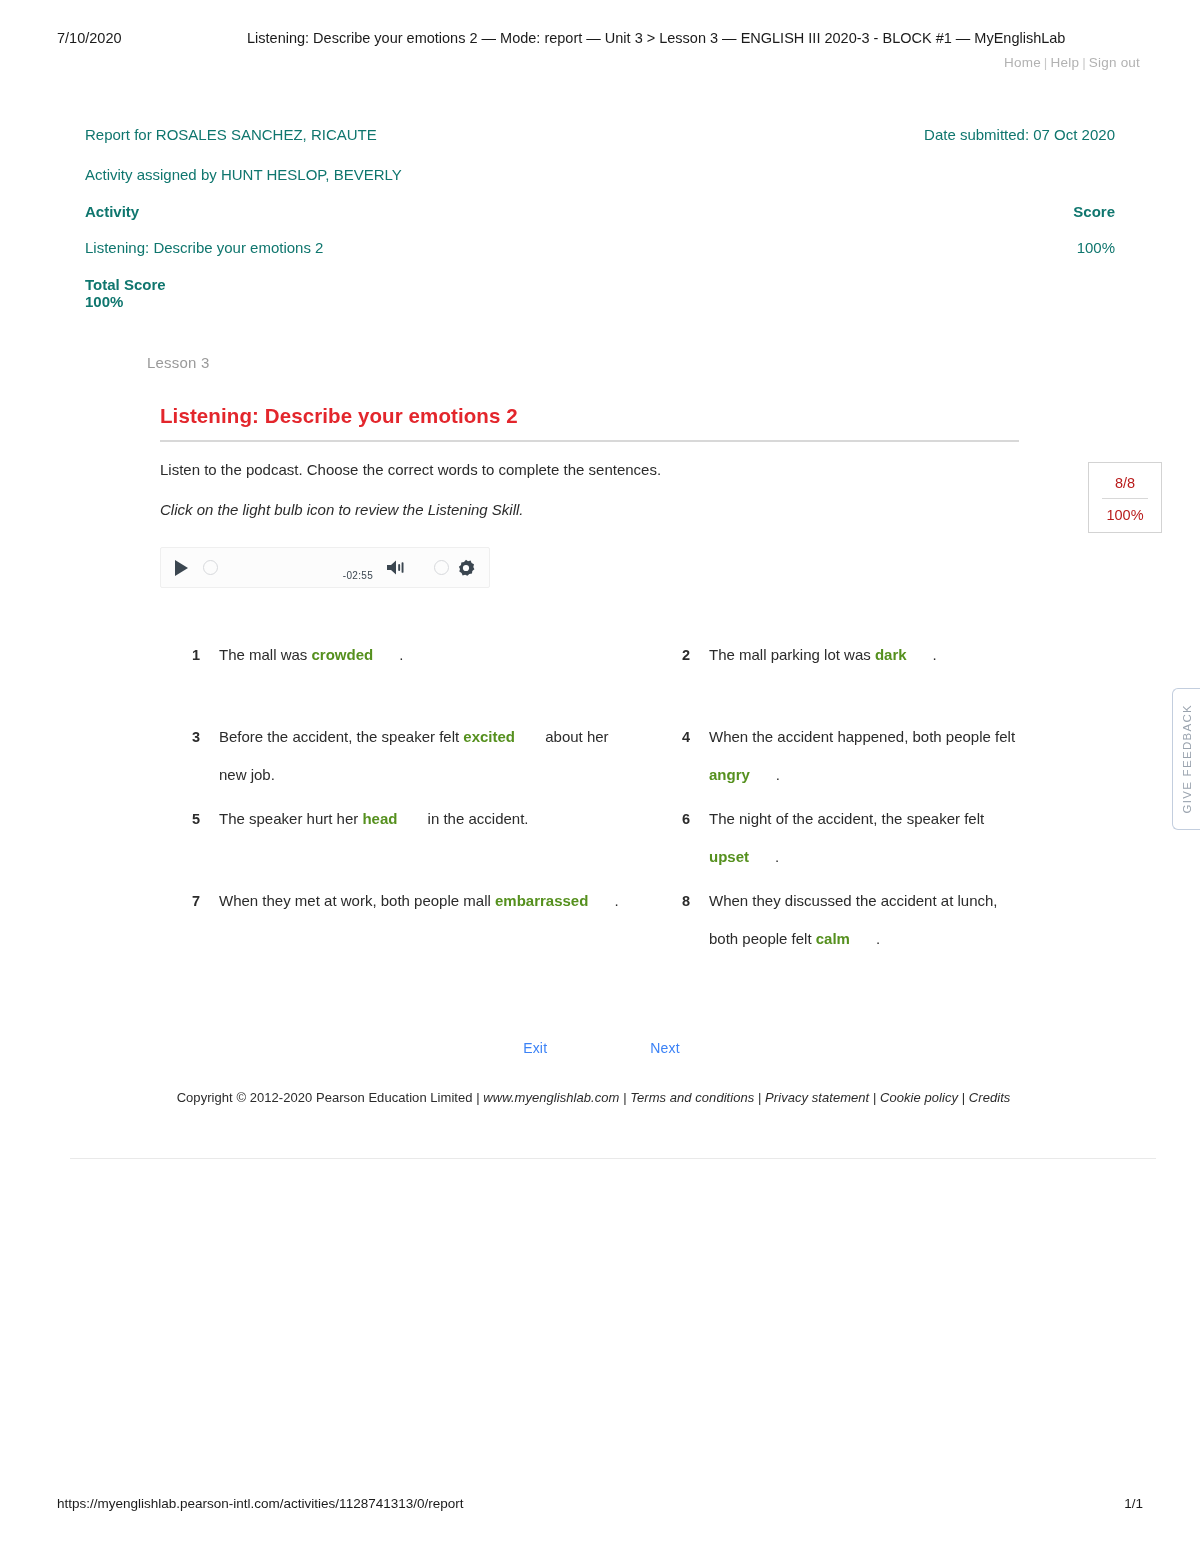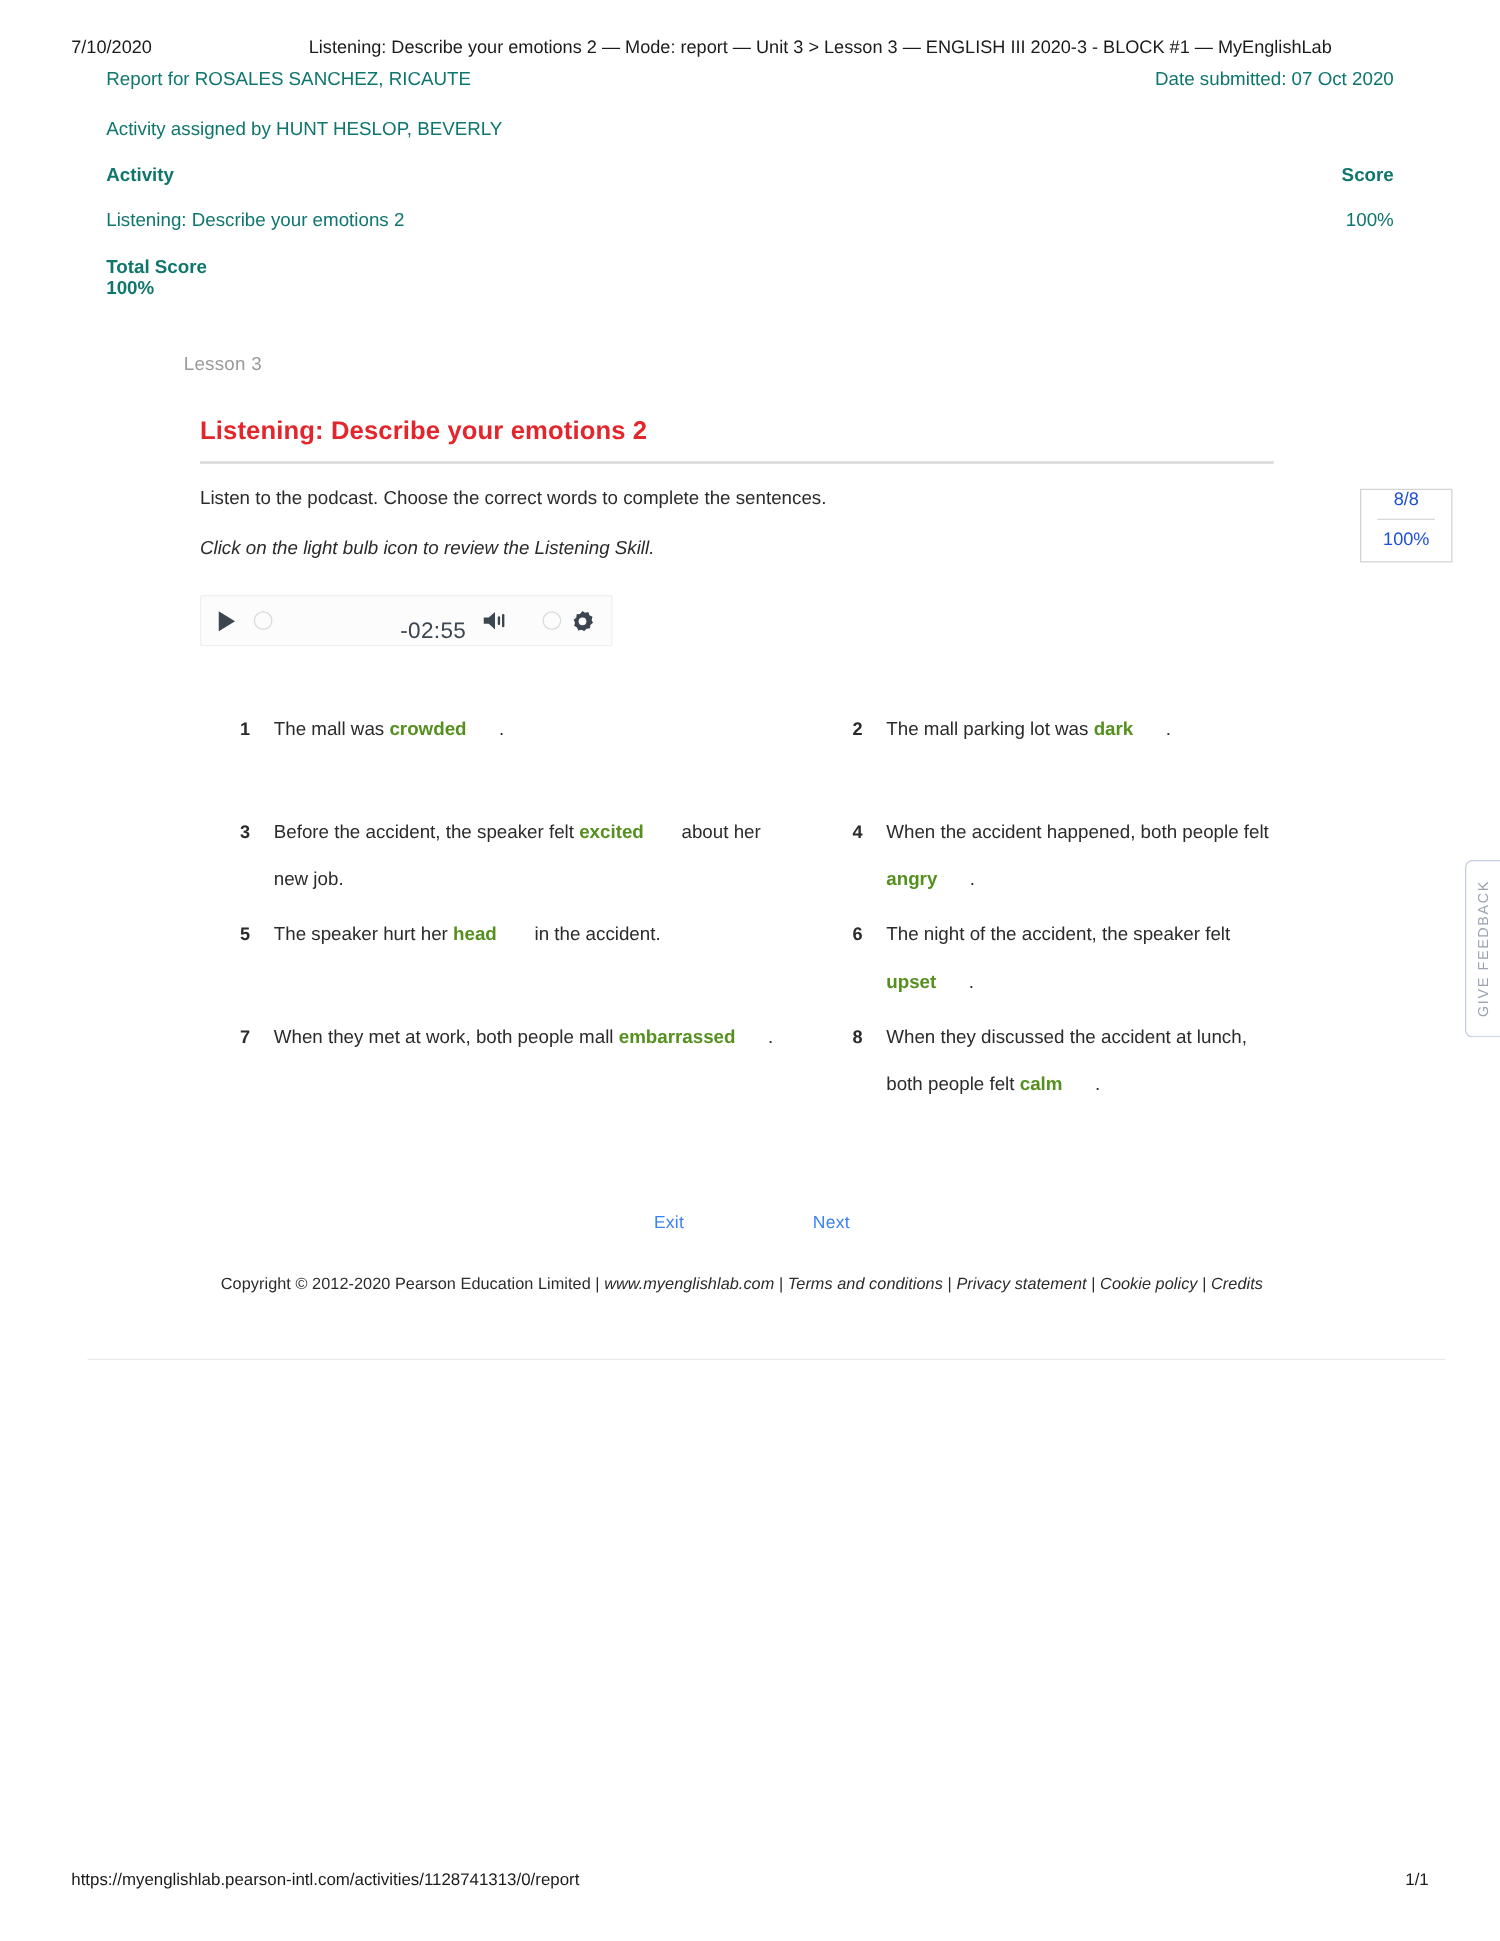--- a/index.html
+++ b/index.html
@@ -129,22 +129,22 @@
   
   .score-box {
     position: absolute;
     right: -135px;
     top: 58px;
     width: 72px;
     border: 1px solid #d3d3d3;
     background: #fff;
     text-align: center;
     font-size: 14.5px;
-    color: #1d4ed8;
-    padding: 0 0 9px 0;
+    color: #b91c1c;
+    padding: 12px 0 9px 0;
   }
   .score-box .sb-num { padding-bottom: 7px; }
   .score-box .sb-div {
     height: 1px;
     background: #d8d8d8;
     width: 46px;
     margin: 0 auto 8px auto;
   }
 
   
@@ -170,21 +170,21 @@
   }
   .ap-knob {
     width: 15px; height: 15px;
     border: 1.6px solid #d7d9dc;
     border-radius: 50%;
     box-sizing: border-box;
     cursor: pointer;
   }
   .ap-time {
     margin-left: auto;
-    font-size: 18px;
+    font-size: 10px;
     color: #3b4650;
     letter-spacing: .3px;
     font-family: "Liberation Sans", sans-serif;
     margin-top: 16px;
   }
   .ap-speaker {
     margin-left: 13px;
     display: inline-flex;
     align-items: center;
     cursor: pointer;
@@ -286,20 +286,23 @@
 </head>
 <body>
 
 <div class="print-header">
   <div class="ph-date">7/10/2020</div>
   <div class="ph-title">Listening: Describe your emotions 2 — Mode: report — Unit 3 &gt; Lesson 3 — ENGLISH III 2020-3 - BLOCK #1 — MyEnglishLab</div>
 </div>
 
 <div class="page">
 
+  <div class="topnav">
+    <a href="#">Home</a><span class="sep">|</span><a href="#">Help</a><span class="sep">|</span><a href="#">Sign out</a>
+  </div>
 
   <div class="report-meta">
     <div class="meta-row">
       <div>Report for ROSALES SANCHEZ, RICAUTE</div>
       <div class="right">Date submitted: 07 Oct 2020</div>
     </div>
     <div class="meta-row tight">
       <div>Activity assigned by HUNT HESLOP, BEVERLY</div>
       <div class="right"></div>
     </div>

